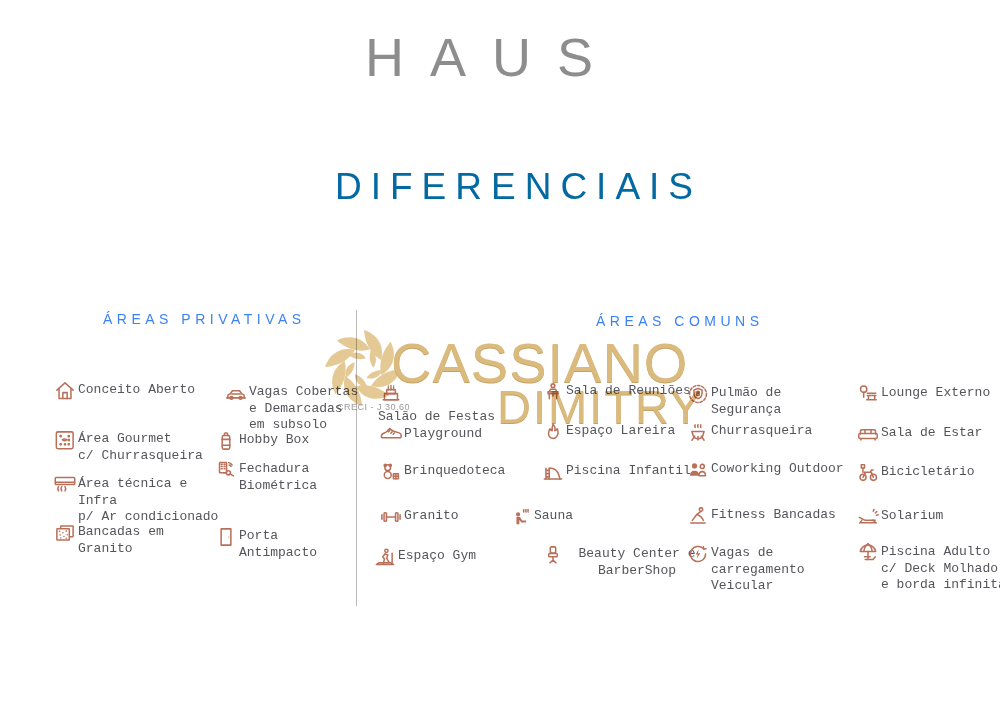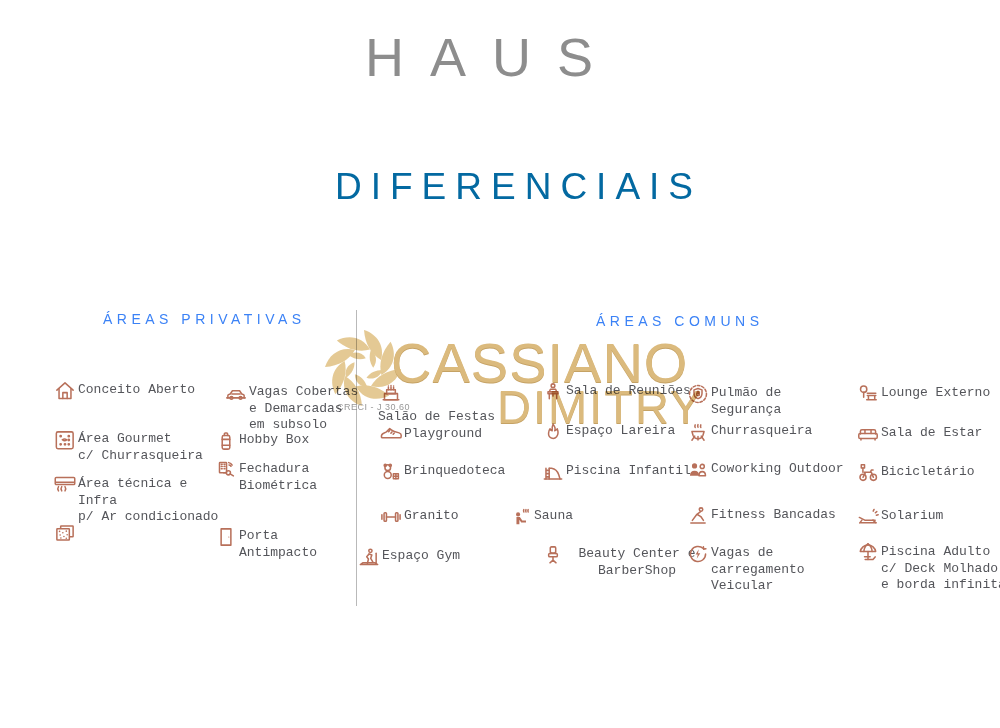--- a/index.html
+++ b/index.html
@@ -119,20 +119,22 @@
             <circle cx="10" cy="11.8" r="0.75"></circle>
             <circle cx="13.2" cy="10.3" r="0.75"></circle>
             <circle cx="7.5" cy="13.8" r="0.75"></circle>
             <circle cx="11" cy="15.2" r="0.75"></circle>
             <circle cx="14" cy="13.6" r="0.75"></circle>
             <circle cx="8.2" cy="16.6" r="0.75"></circle>
             <circle cx="13.2" cy="16.8" r="0.75"></circle>
           </g>
         </svg>
       </span>
+      <span class="feature-label">Bancadas em
+Granito</span>
     </div>
     <div class="feature-item" style="left: 223px; top: 380px;">
       <span class="feature-icon">
         <svg viewBox="0 0 24 24" fill="none" stroke="currentColor" stroke-width="1.4" stroke-linecap="round" stroke-linejoin="round">
           <path d="M3.5 16.5h17"></path>
           <path d="M4.5 16.5v-2.2q0-.8.8-1l1.4-.4 2-3h6.6l2 3 1.4.4q.8.2.8 1v2.2"></path>
           <path d="M8.2 12.9h7.6"></path>
           <circle cx="7.8" cy="16.5" r="1.3"></circle>
           <circle cx="16.2" cy="16.5" r="1.3"></circle>
         </svg>
@@ -212,21 +214,21 @@
       <span class="feature-icon">
         <svg viewBox="0 0 24 24" fill="none" stroke="currentColor" stroke-width="1.4" stroke-linecap="round" stroke-linejoin="round">
           <path d="M3.6 10v4M20.4 10v4"></path>
           <rect x="5.6" y="8" width="2.2" height="8" rx="0.8"></rect>
           <rect x="16.2" y="8" width="2.2" height="8" rx="0.8"></rect>
           <path d="M7.8 12h8.4"></path>
         </svg>
       </span>
       <span class="feature-label">Granito</span>
     </div>
-    <div class="feature-item" style="left: 356px; top: 544px;">
+    <div class="feature-item" style="left: 372px; top: 544px;">
       <span class="feature-icon">
         <svg viewBox="0 0 24 24" fill="none" stroke="currentColor" stroke-width="1.4" stroke-linecap="round" stroke-linejoin="round">
           <circle cx="13.3" cy="6.3" r="1.5"></circle>
           <path d="M12 9.2l2.6 1-1 3 1.9 3.2"></path>
           <path d="M12 9.2l-2.1 2.6 1.6 2-1 4.2"></path>
           <path d="M4 19h16l-2.2-1.6H6.2z"></path>
           <path d="M18.6 17.2V8.6"></path>
         </svg>
       </span>
       <span class="feature-label">Espaço Gym</span>

